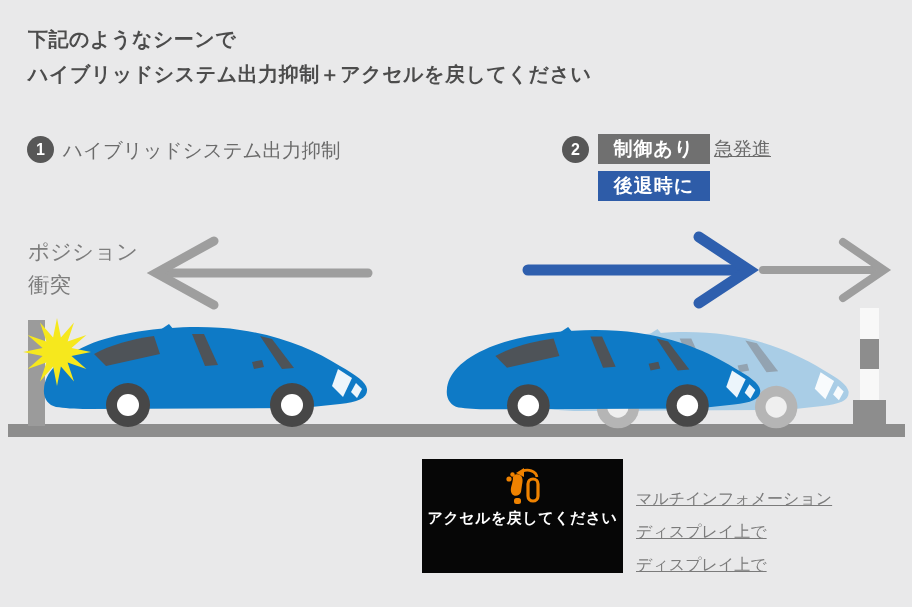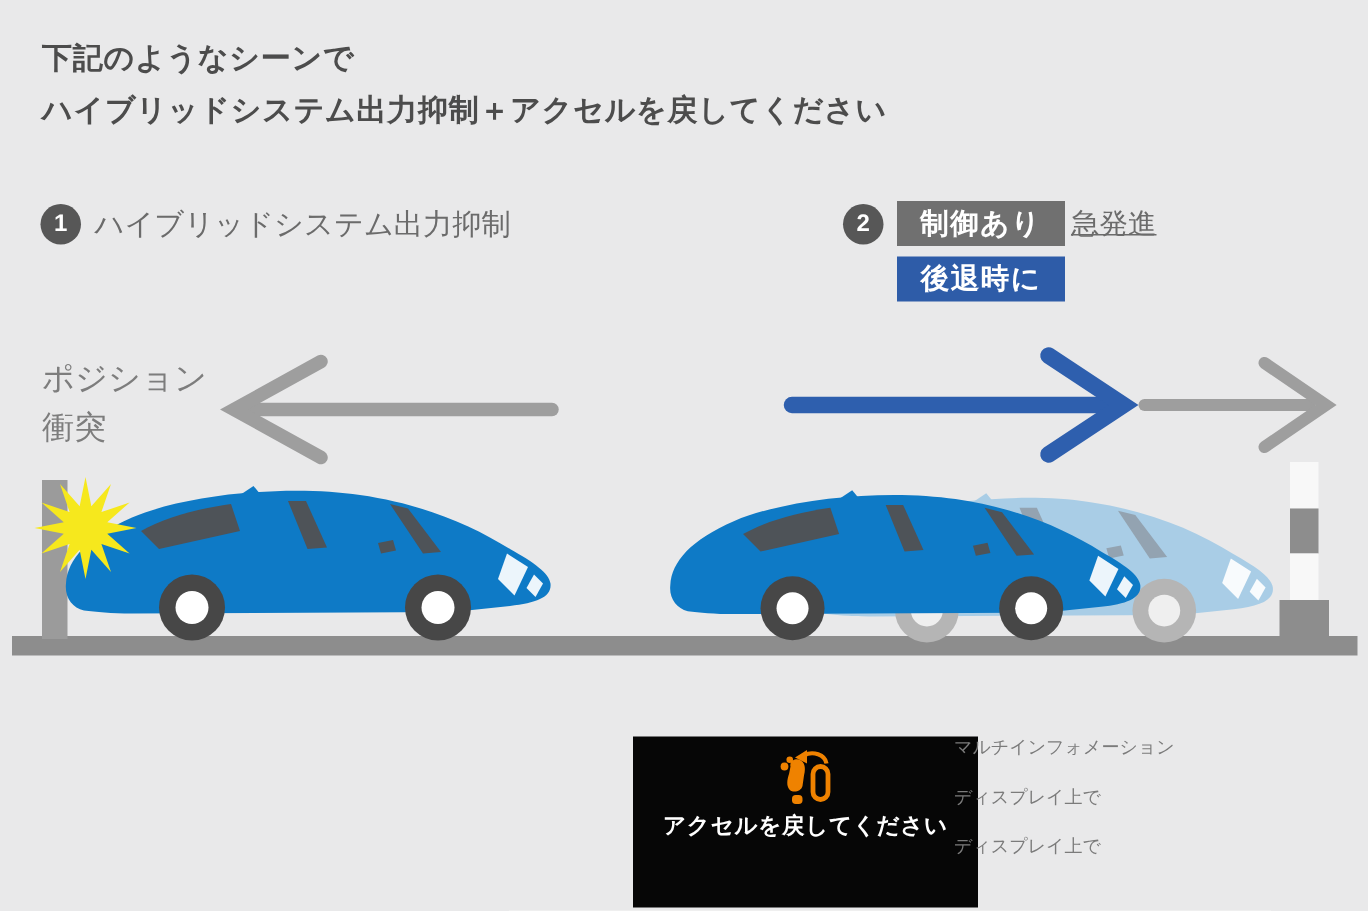--- a/index.html
+++ b/index.html
@@ -20,34 +20,34 @@
   .step-text{font-size:19.5px;line-height:32px;color:var(--body_text,#6b6b6b);}
   .step2-col{display:flex;flex-direction:column;gap:7px;}
   .ctrl-row{display:flex;align-items:center;}
   .badge{width:112px;height:30px;display:flex;align-items:center;justify-content:center;
     color:#fff;font-size:19px;font-weight:700;letter-spacing:1px;}
   .badge-off{background:var(--badge_no_control_bg,#6f6f6f);}
   .badge-on{background:var(--badge_control_bg,#2e5ca8);}
   .ctrl-result{font-size:19px;color:var(--body_text,#6b6b6b);margin-left:4px;text-decoration:underline;}
   .back-label{position:absolute;left:28px;top:236px;font-size:21.5px;line-height:33px;
     color:#7d7d7d;}
-  .caption{position:absolute;left:636px;top:482px;font-size:12px;line-height:33px;
-    color:#7b7b7b;}
+  .caption{position:absolute;left:636px;top:482px;font-size:16px;line-height:33px;
+    color:#7b7b7b;text-decoration:underline;}
   
   .scene{position:absolute;left:0;top:0;width:912px;height:607px;}
   .car-solid{--body:var(--car_blue,#0e7ac6);--glass:#4e5358;--tire:#474747;--hub:#ffffff;--light:#ffffff;}
   .car-ghost{--body:var(--car_ghost_blue,#a9cde6);--glass:#93a3b1;--tire:#b5b5b5;--hub:#efefef;--light:#ffffff;}
   .car-body{fill:var(--body);}
   .car-glass{fill:var(--glass);}
   .car-tire{fill:var(--tire);}
   .car-hub{fill:var(--hub);}
   .car-light{fill:var(--light);opacity:.92;}
   
-  .display-box{position:absolute;left:422px;top:459px;width:230px;height:114px;
-    background:var(--display_bg,#060606);margin-top:32px;}
+  .display-box{position:absolute;left:422px;top:459px;width:201px;height:114px;
+    background:var(--display_bg,#060606);}
   .display-icon{position:absolute;left:50%;top:8px;transform:translateX(-50%);}
   .display-msg{position:absolute;left:0;top:50px;width:100%;text-align:center;
     color:var(--display_text,#ffffff);font-size:15px;font-weight:700;letter-spacing:.5px;}
 </style>
 </head>
 <body>
 
 <div class="stage">
 
   <div class="title">

